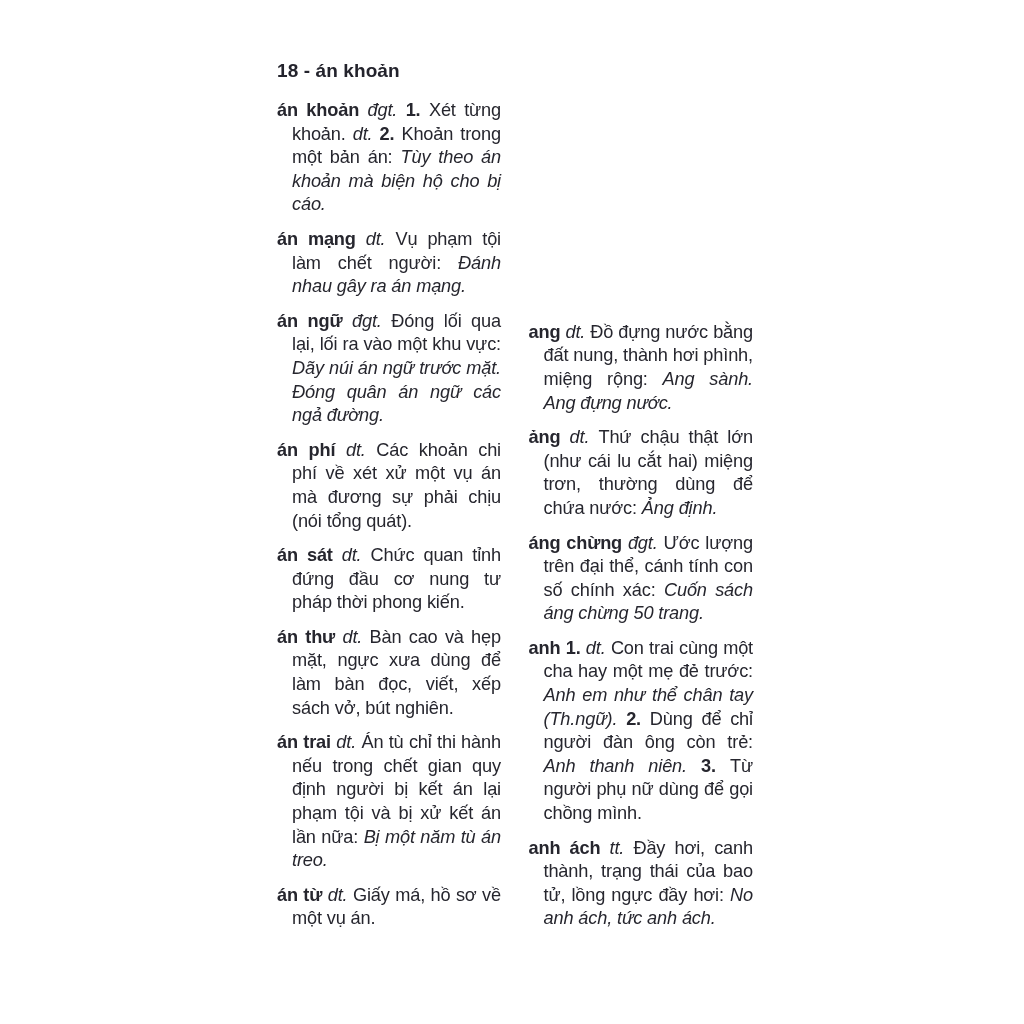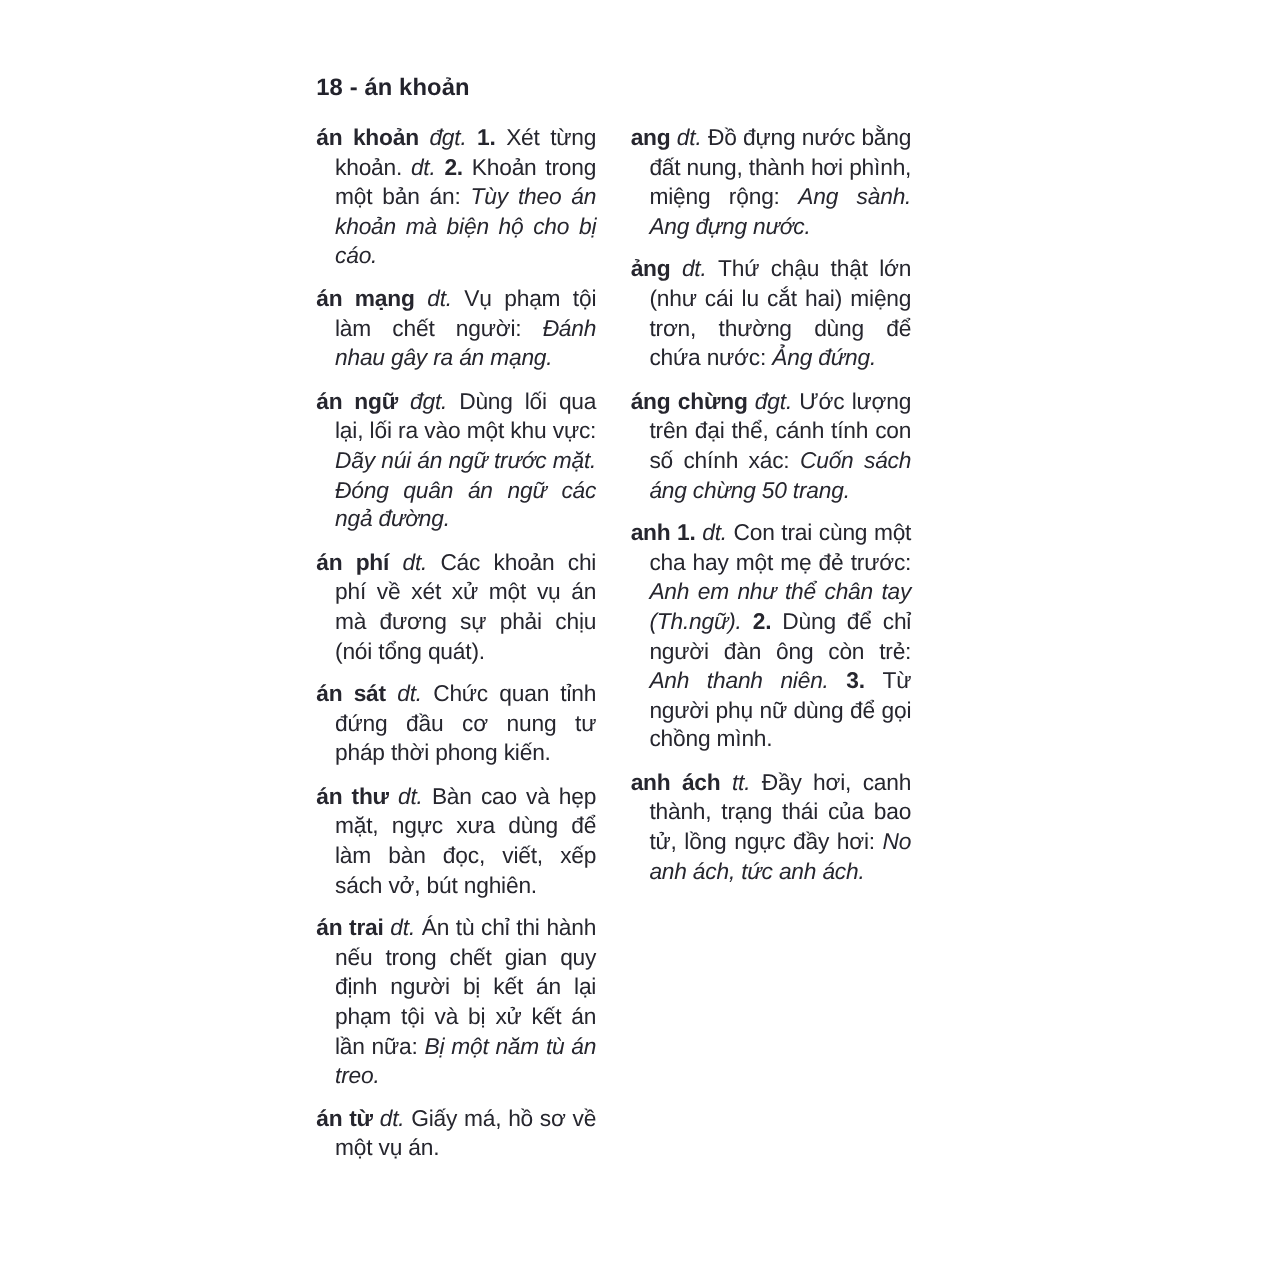--- a/index.html
+++ b/index.html
@@ -10,34 +10,34 @@
   body {
     width: 1024px;
     height: 1024px;
     overflow: hidden;
     position: relative;
     font-family: "Liberation Sans", "DejaVu Sans", sans-serif;
     color: #26262e;
   }
   .page {
     position: absolute;
-    left: 253px;
+    left: 277px;
     top: 60px;
     width: 476px;
   }
   .header {
     font-size: 19px;
     font-weight: bold;
     letter-spacing: 0.1px;
     margin-bottom: 17px;
     color: #23232c;
   }
   .columns {
     display: flex;
-    align-items: flex-start;
+    align-items: flex-end;
   }
   .column-left { width: 224px; }
   .column-right { flex: 1; }
   .divider {
     width: 2.5px;
     background: #3f3f49;
     margin: 2px 13px 0 12px;
   }
   .entry {
     font-size: 18.2px;
@@ -56,29 +56,29 @@
 </style>
 </head>
 <body>
 
 <div class="page">
   <div class="header">18 - án khoản</div>
   <div class="columns">
     <div class="column-left" id="col-0">
         <p class="entry"><span class="s-b">án khoản </span><span class="s-i">đgt. </span><span class="s-b">1. </span><span class="s-r">Xét từng khoản. </span><span class="s-i">dt. </span><span class="s-b">2. </span><span class="s-r">Khoản trong một bản án: </span><span class="s-i">Tùy theo án khoản mà biện hộ cho bị cáo.</span></p>
         <p class="entry"><span class="s-b">án mạng </span><span class="s-i">dt. </span><span class="s-r">Vụ phạm tội làm chết người: </span><span class="s-i">Đánh nhau gây ra án mạng.</span></p>
-        <p class="entry"><span class="s-b">án ngữ </span><span class="s-i">đgt. </span><span class="s-r">Dùng lối qua lại, lối ra vào một khu vực: </span><span class="s-i">Dãy núi án ngữ trước mặt. Đóng quân án ngữ các ngả đường.</span></p>
+        <p class="entry"><span class="s-b">án ngữ </span><span class="s-i">đgt. </span><span class="s-r">Đóng lối qua lại, lối ra vào một khu vực: </span><span class="s-i">Dãy núi án ngữ trước mặt. Đóng quân án ngữ các ngả đường.</span></p>
         <p class="entry"><span class="s-b">án phí </span><span class="s-i">dt. </span><span class="s-r">Các khoản chi phí về xét xử một vụ án mà đương sự phải chịu (nói tổng quát).</span></p>
         <p class="entry"><span class="s-b">án sát </span><span class="s-i">dt. </span><span class="s-r">Chức quan tỉnh đứng đầu cơ nung tư pháp thời phong kiến.</span></p>
         <p class="entry"><span class="s-b">án thư </span><span class="s-i">dt. </span><span class="s-r">Bàn cao và hẹp mặt, ngực xưa dùng để làm bàn đọc, viết, xếp sách vở, bút nghiên.</span></p>
         <p class="entry"><span class="s-b">án trai </span><span class="s-i">dt. </span><span class="s-r">Án tù chỉ thi hành nếu trong chết gian quy định người bị kết án lại phạm tội và bị xử kết án lần nữa: </span><span class="s-i">Bị một năm tù án treo.</span></p>
         <p class="entry"><span class="s-b">án từ </span><span class="s-i">dt. </span><span class="s-r">Giấy má, hồ sơ về một vụ án.</span></p>
       </div>
     <div class="divider"></div>
     <div class="column-right" id="col-1">
         <p class="entry"><span class="s-b">ang </span><span class="s-i">dt. </span><span class="s-r">Đồ đựng nước bằng đất nung, thành hơi phình, miệng rộng: </span><span class="s-i">Ang sành. Ang đựng nước.</span></p>
-        <p class="entry"><span class="s-b">ảng </span><span class="s-i">dt. </span><span class="s-r">Thứ chậu thật lớn (như cái lu cắt hai) miệng trơn, thường dùng để chứa nước: </span><span class="s-i">Ảng đứng.</span></p>
+        <p class="entry"><span class="s-b">ảng </span><span class="s-i">dt. </span><span class="s-r">Thứ chậu thật lớn (như cái lu cắt hai) miệng trơn, thường dùng để chứa nước: </span><span class="s-i">Ảng định.</span></p>
         <p class="entry"><span class="s-b">áng chừng </span><span class="s-i">đgt. </span><span class="s-r">Ước lượng trên đại thể, cánh tính con số chính xác: </span><span class="s-i">Cuốn sách áng chừng 50 trang.</span></p>
         <p class="entry"><span class="s-b">anh 1. </span><span class="s-i">dt. </span><span class="s-r">Con trai cùng một cha hay một mẹ đẻ trước: </span><span class="s-i">Anh em như thể chân tay (Th.ngữ). </span><span class="s-b">2. </span><span class="s-r">Dùng để chỉ người đàn ông còn trẻ: </span><span class="s-i">Anh thanh niên. </span><span class="s-b">3. </span><span class="s-r">Từ người phụ nữ dùng để gọi chồng mình.</span></p>
         <p class="entry"><span class="s-b">anh ách </span><span class="s-i">tt. </span><span class="s-r">Đầy hơi, canh thành, trạng thái của bao tử, lồng ngực đầy hơi: </span><span class="s-i">No anh ách, tức anh ách.</span></p>
       </div>
   </div>
 </div>
 
 </body></html>

